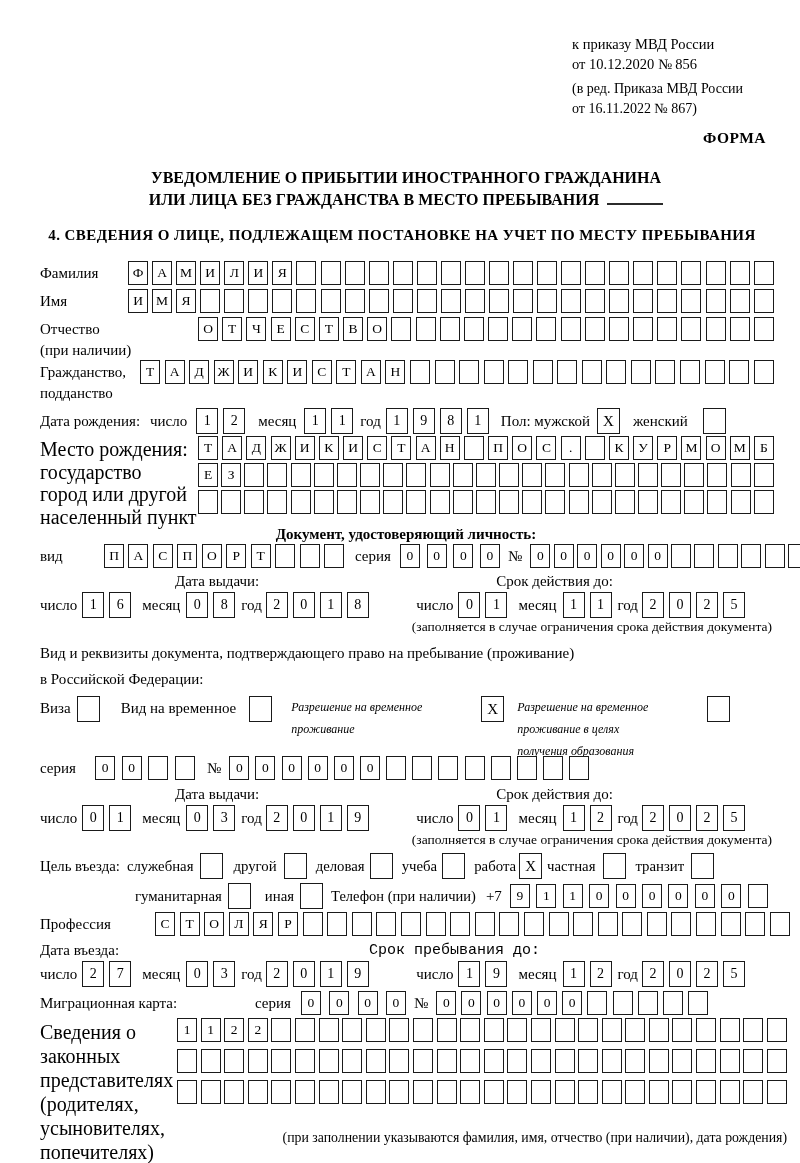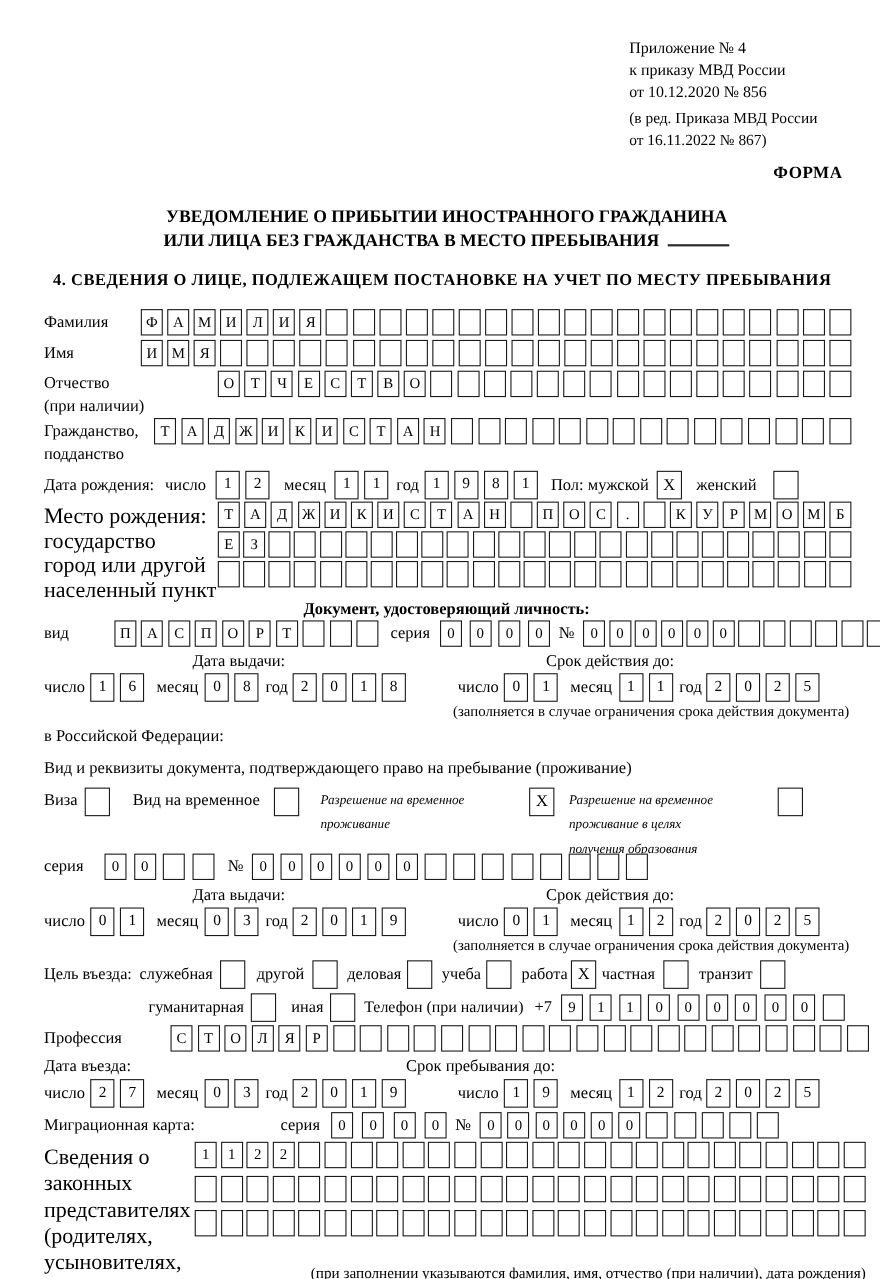--- a/index.html
+++ b/index.html
@@ -33,21 +33,20 @@
   .chk-lbl{font-size:12px;line-height:22px;flex:none;font-style:italic;}
   .lblcol{flex:none;font-size:20px;}
   .cellstack{display:flex;flex-direction:column;flex:none;}
 </style>
 </head>
 <body>
 
 <div class="page">
 
   <div class="appendix">
-    <div>Приложение № 4</div>
     <div>к приказу МВД России</div>
     <div>от 10.12.2020 № 856</div>
     <div class="sub">
       <div>(в ред. Приказа МВД России</div>
       <div>от 16.11.2022 № 867)</div>
     </div>
   </div>
 
   <div class="forma">ФОРМА</div>
 
@@ -381,22 +380,22 @@
     <span class="lbl" style="margin-right:4px;">год</span>
     <span class="dcells">
         <span class="cell">2</span>
         <span class="cell">0</span>
         <span class="cell">2</span>
         <span class="cell">5</span>
       </span>
   </div>
   <div class="note">(заполняется в случае ограничения срока действия документа)</div>
 
+  <div class="lbl" style="margin-top:5px;">Вид и реквизиты документа, подтверждающего право на пребывание (проживание)</div>
   <div class="lbl" style="margin-top:2px;">в Российской Федерации:</div>
-  <div class="lbl" style="margin-top:5px;">Вид и реквизиты документа, подтверждающего право на пребывание (проживание)</div>
 
   <div class="row" style="margin-top:5px;">
     <span class="lbl" style="margin-right:6px;">Виза</span>
     <span class="checkbox"></span>
     <span class="lbl" style="margin:0 13px 0 21px;">Вид на временное</span>
     <span class="checkbox"></span>
     <span class="chk-lbl" style="margin:0 10px 0 19px;width:180px;">
       <span>Разрешение на временное</span><br>
       <span>проживание</span>
     </span>
@@ -544,21 +543,21 @@
         <span class="cell"></span>
         <span class="cell"></span>
         <span class="cell"></span>
         <span class="cell"></span>
         <span class="cell"></span>
       </span>
   </div>
 
   <div class="date-lbls" style="margin-top:4px;">
     <span style="">Дата въезда:</span>
-    <span style="margin-left:250px;">Срок пребывания до:</span>
+    <span style="margin-left:250px;font-family:Liberation Mono, monospace;">Срок пребывания до:</span>
   </div>
   <div class="row c" style="margin-right:27px;">
     <span class="lbl" style="margin-right:5px;">число</span>
     <span class="dcells" style="margin-right:11px;">
         <span class="cell">2</span>
         <span class="cell">7</span>
       </span>
     <span class="lbl" style="margin-right:6px;">месяц</span>
     <span class="dcells" style="margin-right:6px;">
         <span class="cell">0</span>

